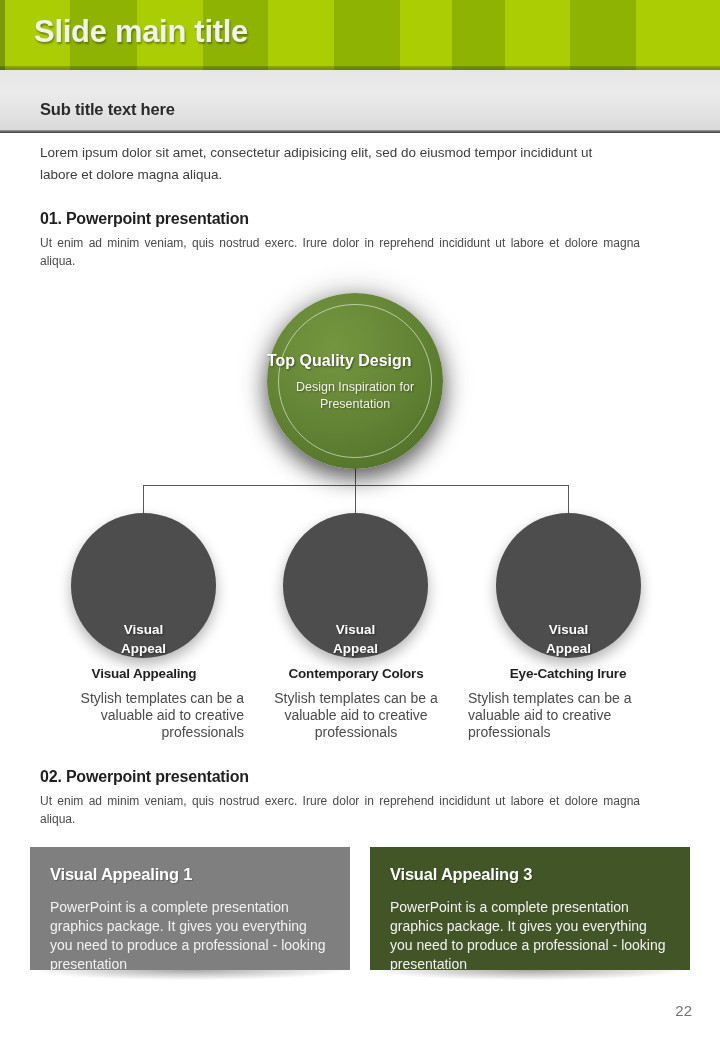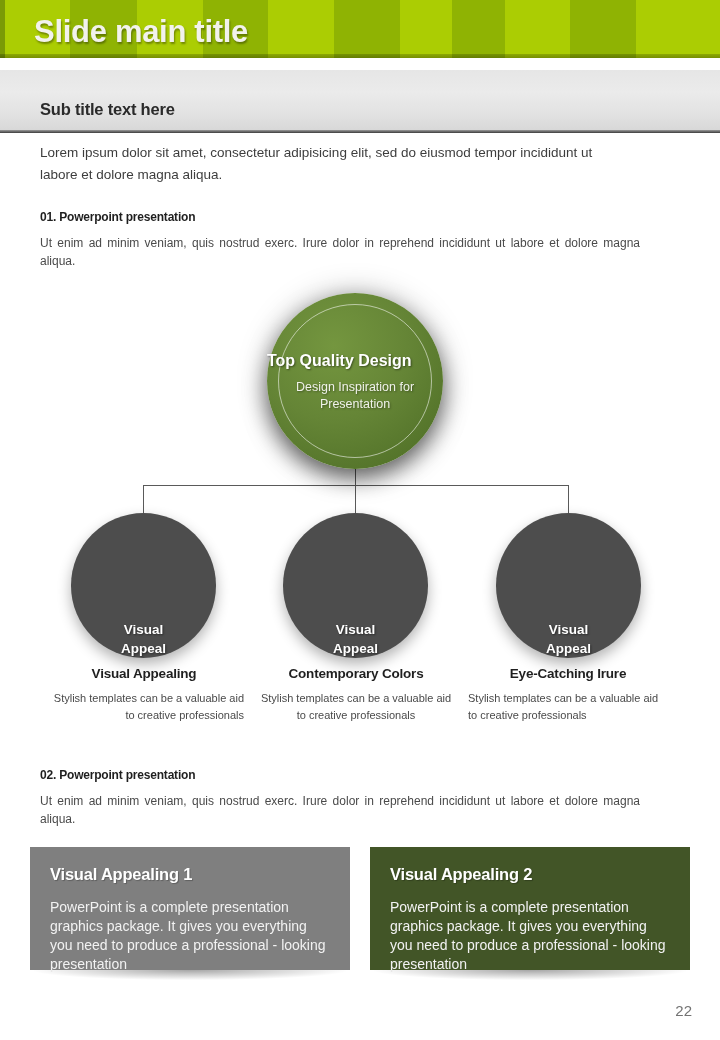--- a/index.html
+++ b/index.html
@@ -7,21 +7,21 @@
   body {
     background:#ffffff;
     font-family:"Liberation Sans", sans-serif;
     color:#333333;
     position:relative;
     overflow:hidden;
   }
 
   
   .header {
-    position:absolute; left:0; top:0; width:720px; height:58px;
+    position:absolute; left:0; top:0; width:720px; height:70px;
     overflow:hidden;
     background:
       linear-gradient(to right,
         #7a9a06 0px, #7a9a06 5px,
         #abcd03 5px, #abcd03 70px,
         #8fb303 70px, #8fb303 137px,
         #abcd03 137px, #abcd03 203px,
         #8fb303 203px, #8fb303 268px,
         #abcd03 268px, #abcd03 334px,
         #8fb303 334px, #8fb303 400px,
@@ -57,21 +57,21 @@
     letter-spacing:-0.2px;
   }
 
   
   .intro {
     position:absolute; left:40px; top:142px; width:590px;
     font-size:13.5px; line-height:22px; color:#3d3d3d;
   }
   .sec-head {
     position:absolute; left:40px;
-    font-size:12px; font-weight:bold; color:#1f1f1f; letter-spacing:-0.2px;
+    font-size:16px; font-weight:bold; color:#1f1f1f; letter-spacing:-0.2px;
   }
   .sec-body {
     position:absolute; left:40px; width:600px;
     font-size:12px; line-height:18px; color:#4a4a4a;
     text-align:justify;
   }
   #sec1-head { top:210px; }
   #sec1-body { top:234px; }
   #sec2-head { top:768px; }
   #sec2-body { top:792px; }
@@ -124,21 +124,21 @@
     white-space:pre-line;
   }
 
   .col-title {
     position:absolute; top:666px; width:200px;
     font-size:13.5px; font-weight:bold; color:#1f1f1f; text-align:center;
     letter-spacing:-0.2px;
   }
   .col-body {
     position:absolute; top:690px; width:200px;
-    font-size:11px; line-height:17px; color:#4a4a4a;
+    font-size:14px; line-height:17px; color:#4a4a4a;
   }
   #col1-title { left:44px; }  #col1-body { left:44px;  text-align:right; }
   #col2-title { left:256px; } #col2-body { left:256px; text-align:center; }
   #col3-title { left:468px; } #col3-body { left:468px; text-align:left; }
 
   
   .card { position:absolute; top:847px; height:123px; padding:18px 20px 0 20px; }
   .card:after{
     content:""; position:absolute; left:4px; right:4px; bottom:-10px; height:10px;
     background:radial-gradient(ellipse at 50% 0%, rgba(0,0,0,0.35), rgba(0,0,0,0) 72%);
@@ -210,17 +210,17 @@
 <div class="col-body" id="col3-body">Stylish templates can be a valuable aid to creative professionals</div>
 
 <div class="sec-head" id="sec2-head">02. Powerpoint presentation</div>
 <div class="sec-body" id="sec2-body">Ut enim ad minim veniam, quis nostrud exerc. Irure dolor in reprehend incididunt ut labore et dolore magna aliqua.</div>
 
 <div class="card" id="card-gray">
   <div class="card-title">Visual Appealing 1</div>
   <div class="card-body">PowerPoint is a complete presentation graphics package. It gives you everything you need to produce a professional - looking presentation</div>
 </div>
 <div class="card" id="card-green">
-  <div class="card-title">Visual Appealing 2</div>
+  <div class="card-title">Visual Appealing 3</div>
   <div class="card-body">PowerPoint is a complete presentation graphics package. It gives you everything you need to produce a professional - looking presentation</div>
 </div>
 
 <div class="page-number">22</div>
 
 </body></html>

